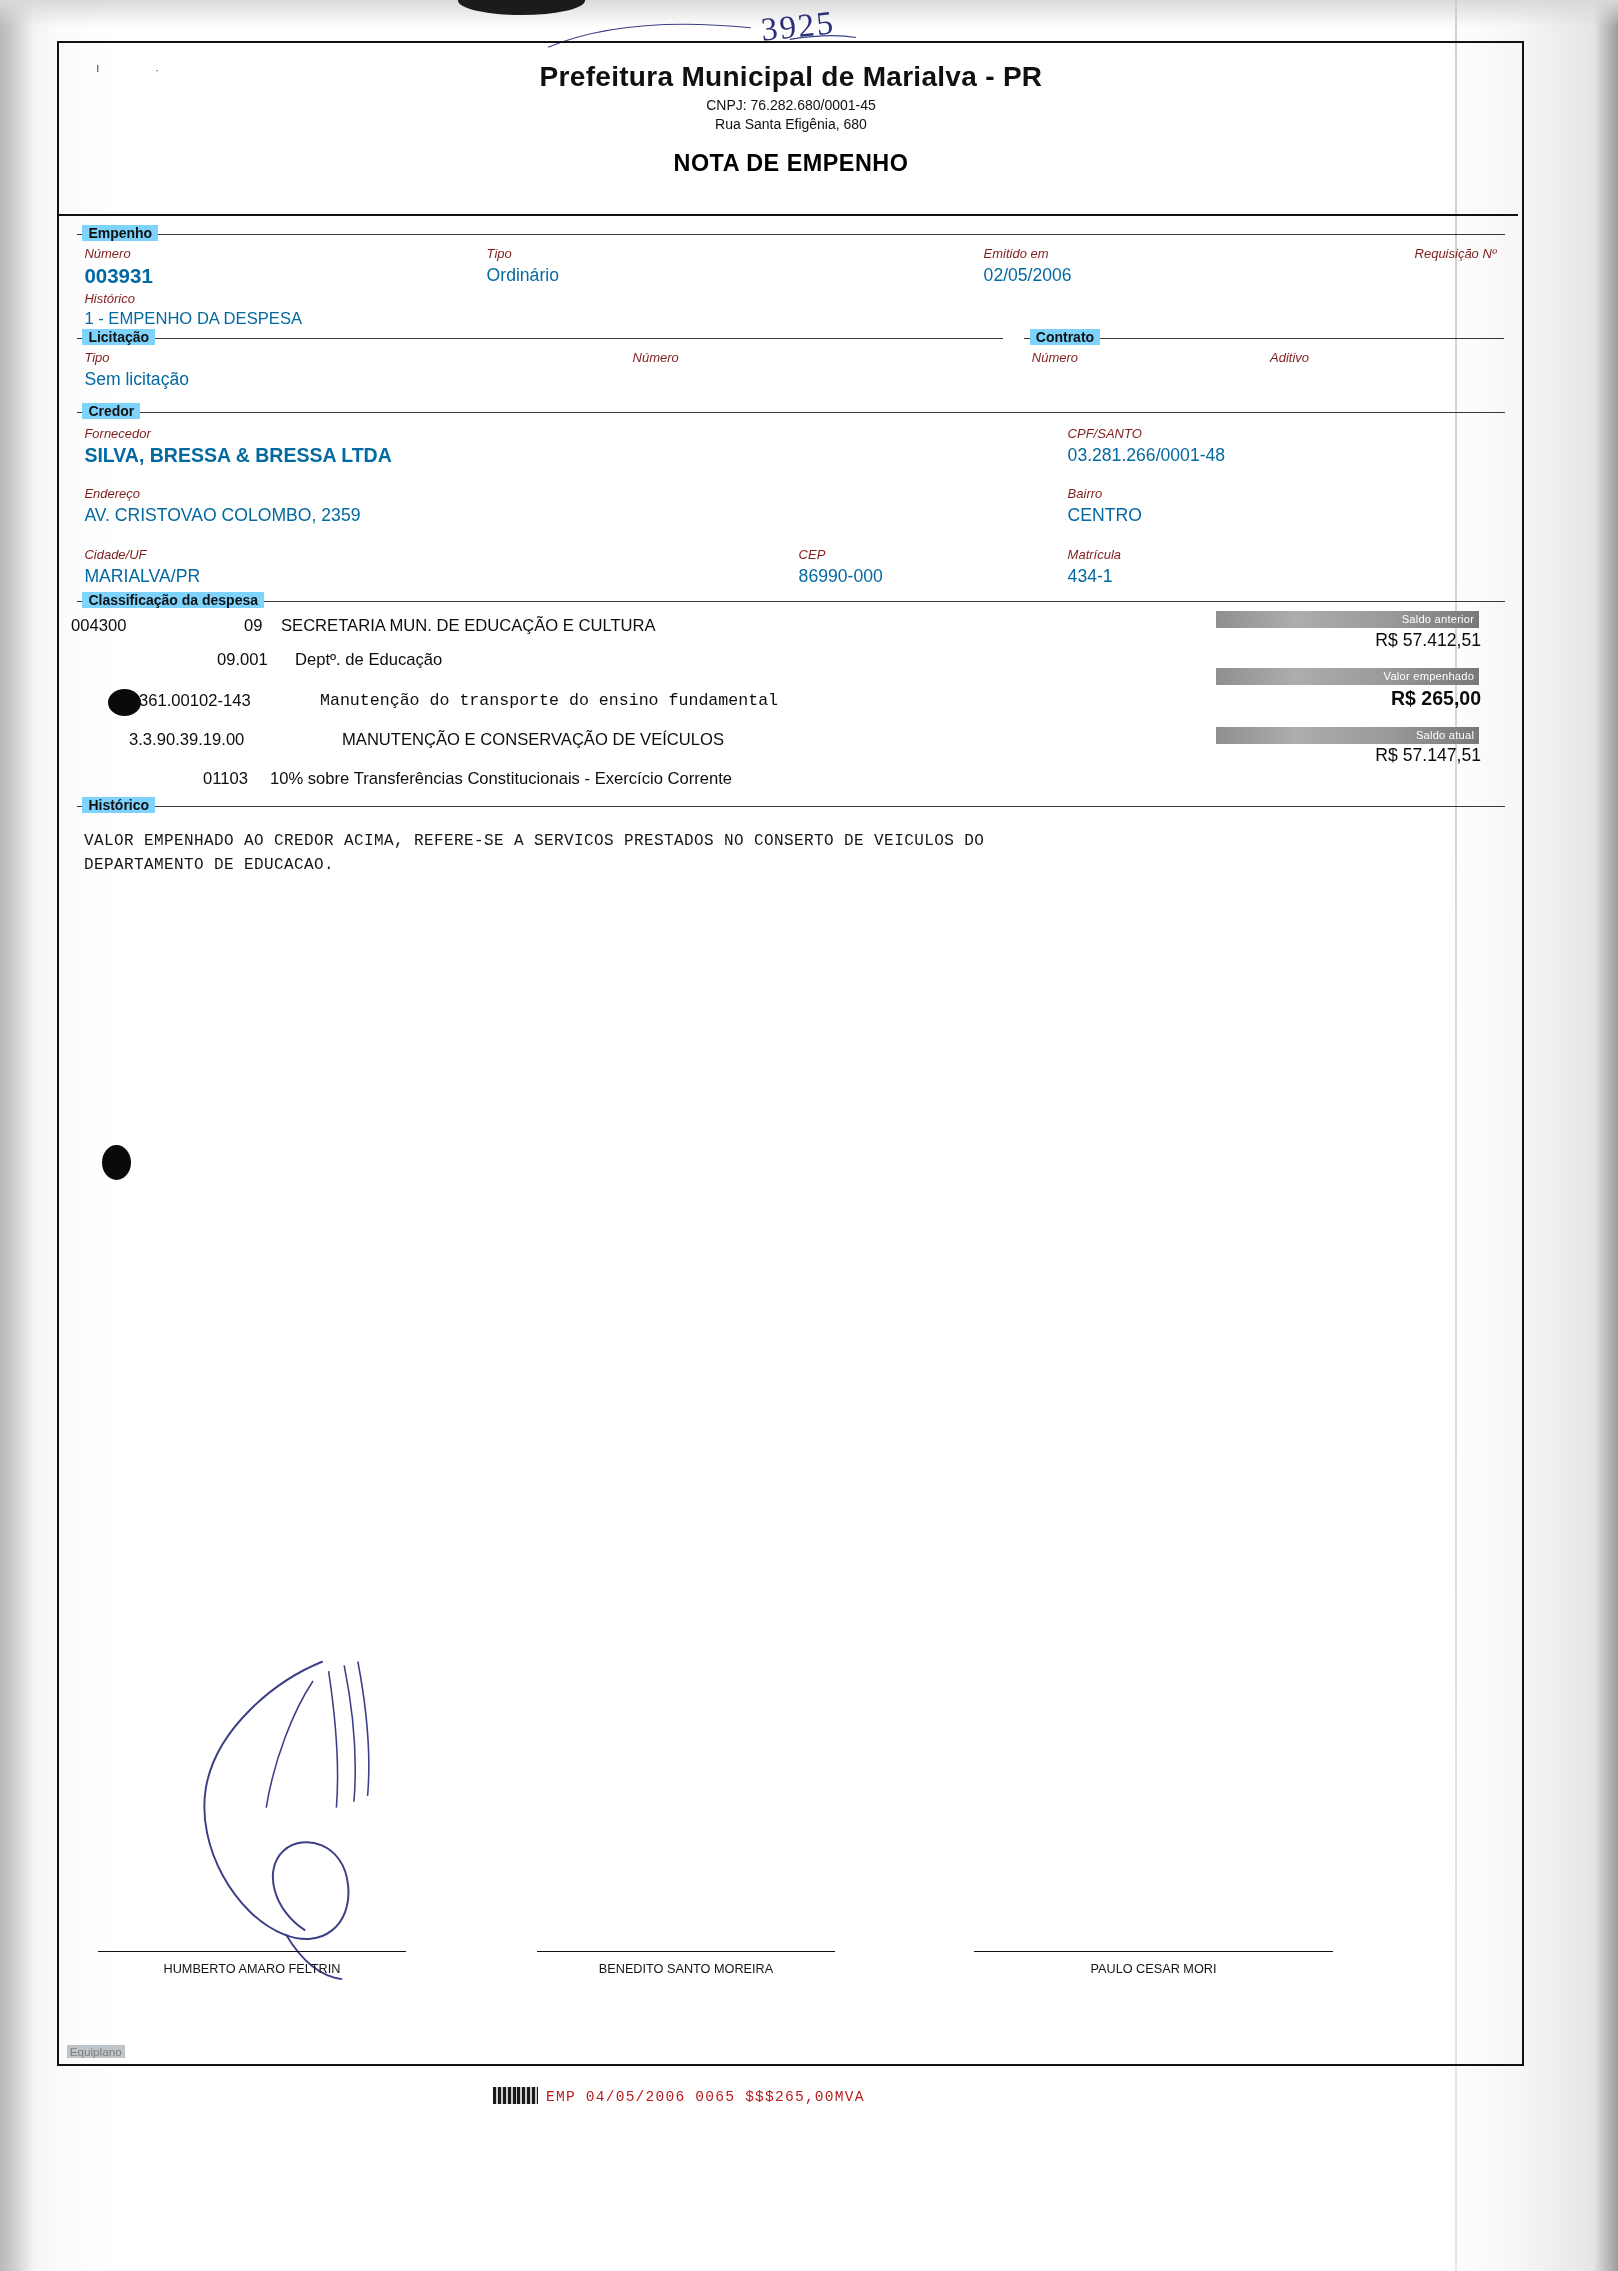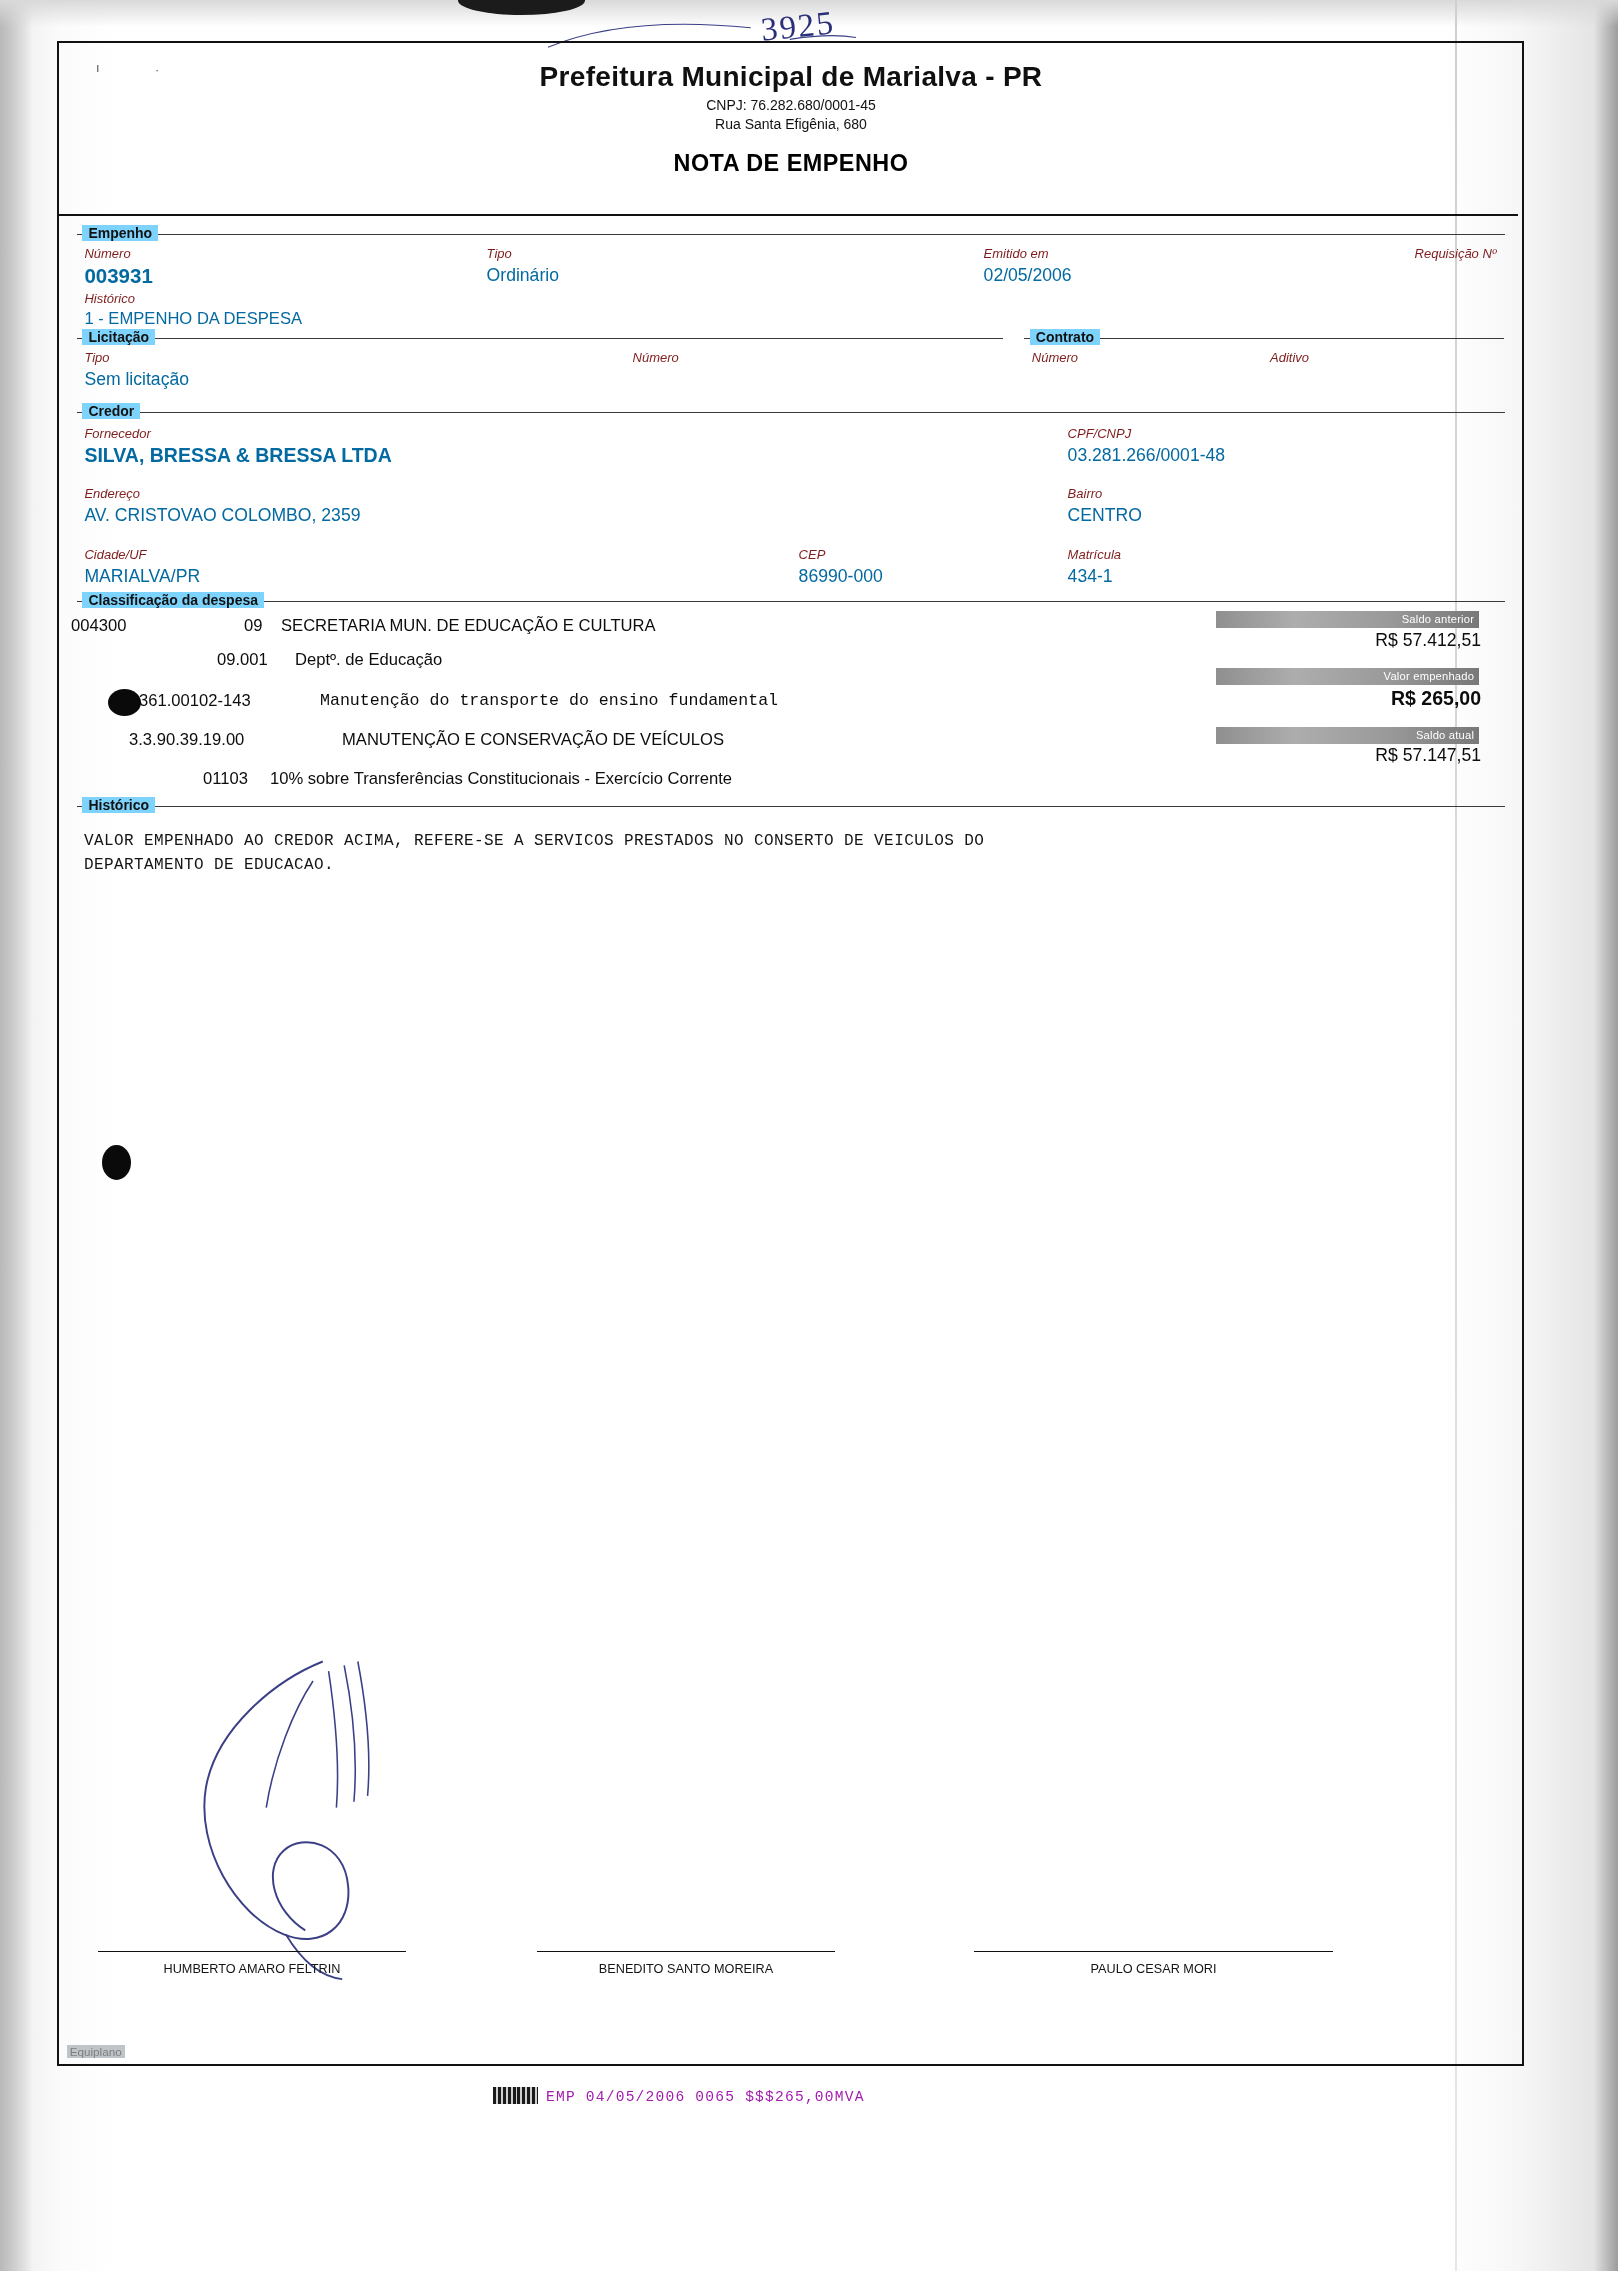--- a/index.html
+++ b/index.html
@@ -91,21 +91,21 @@
   .sig-line{ position:absolute; border-top:1.6px solid #111; height:0;}
   .sig-name{ position:absolute; font-size:12.7px; color:#141414; text-align:center;}
 
   .equiplano{
     position:absolute; left:7.8px; bottom:5.9px; font-size:11.7px; color:#7e7e7e;
     background:#bfc4c8; padding:0 2.9px;
   }
 
   .dotmatrix{
     position:absolute; left:546px; top:2089px;
-    font-family:"Liberation Mono", monospace; font-size:14.6px; color:#a21caf;
+    font-family:"Liberation Mono", monospace; font-size:14.6px; color:#b91c1c;
     letter-spacing:1.2px;
   }
   .dm-logo{
     position:absolute; left:493px; top:2087px; width:45px; height:16.6px;
     background:repeating-linear-gradient(90deg,#1a1a1a 0 2.9px,#cfcfcf 2.9px 4.9px);
   }
 
   
   .blob{ position:absolute; background:#0a0a0a; border-radius:50%;}
 
@@ -207,21 +207,21 @@
 
   <div class="group" style="left:17.6px; top:369px; width:1428px; height:289px;">
     <div class="box"></div>
     <span class="legend">Credor</span>
 
     <div class="row" style="left:7.8px; top:13.7px;">
       <div class="lbl">Fornecedor</div>
       <div class="val b" style="margin-top:2.9px; font-size:19.5px;">SILVA, BRESSA &amp; BRESSA LTDA</div>
     </div>
     <div class="row" style="left:991px; top:13.7px;">
-      <div class="lbl">CPF/CNPJ</div>
+      <div class="lbl">CPF/SANTO</div>
       <div class="val" style="margin-top:3.9px;">03.281.266/0001-48</div>
     </div>
 
     <div class="row" style="left:7.8px; top:74px;">
       <div class="lbl">Endereço</div>
       <div class="val" style="margin-top:3.9px;">AV. CRISTOVAO COLOMBO, 2359</div>
     </div>
     <div class="row" style="left:991px; top:74px;">
       <div class="lbl">Bairro</div>
       <div class="val" style="margin-top:3.9px;">CENTRO</div>

